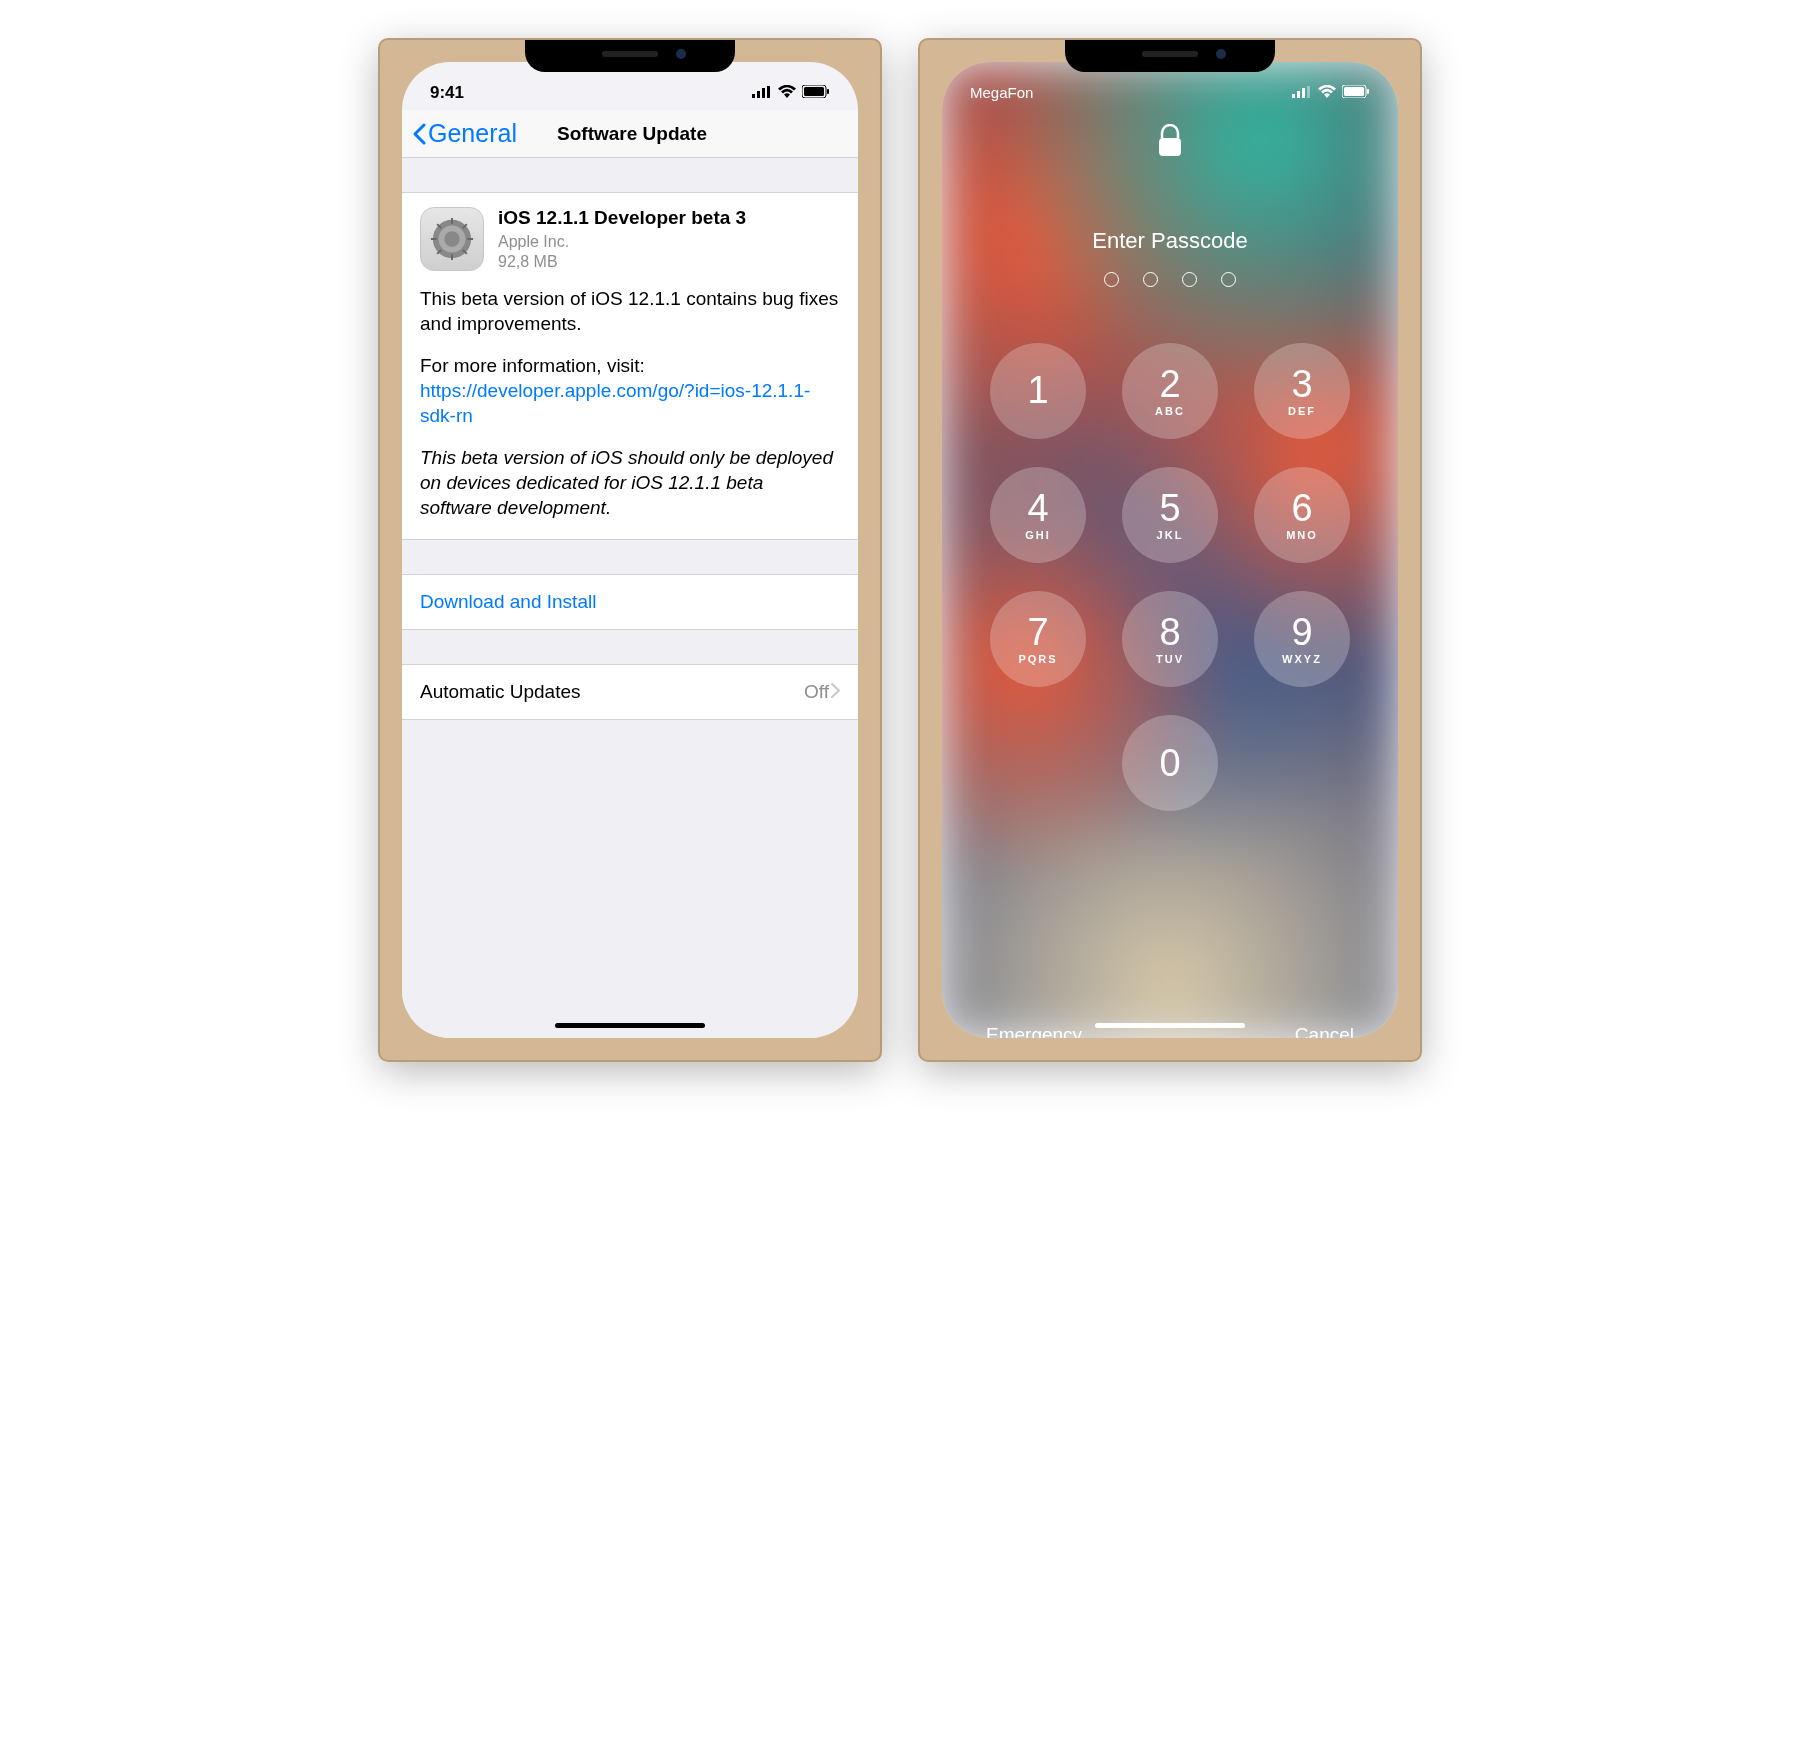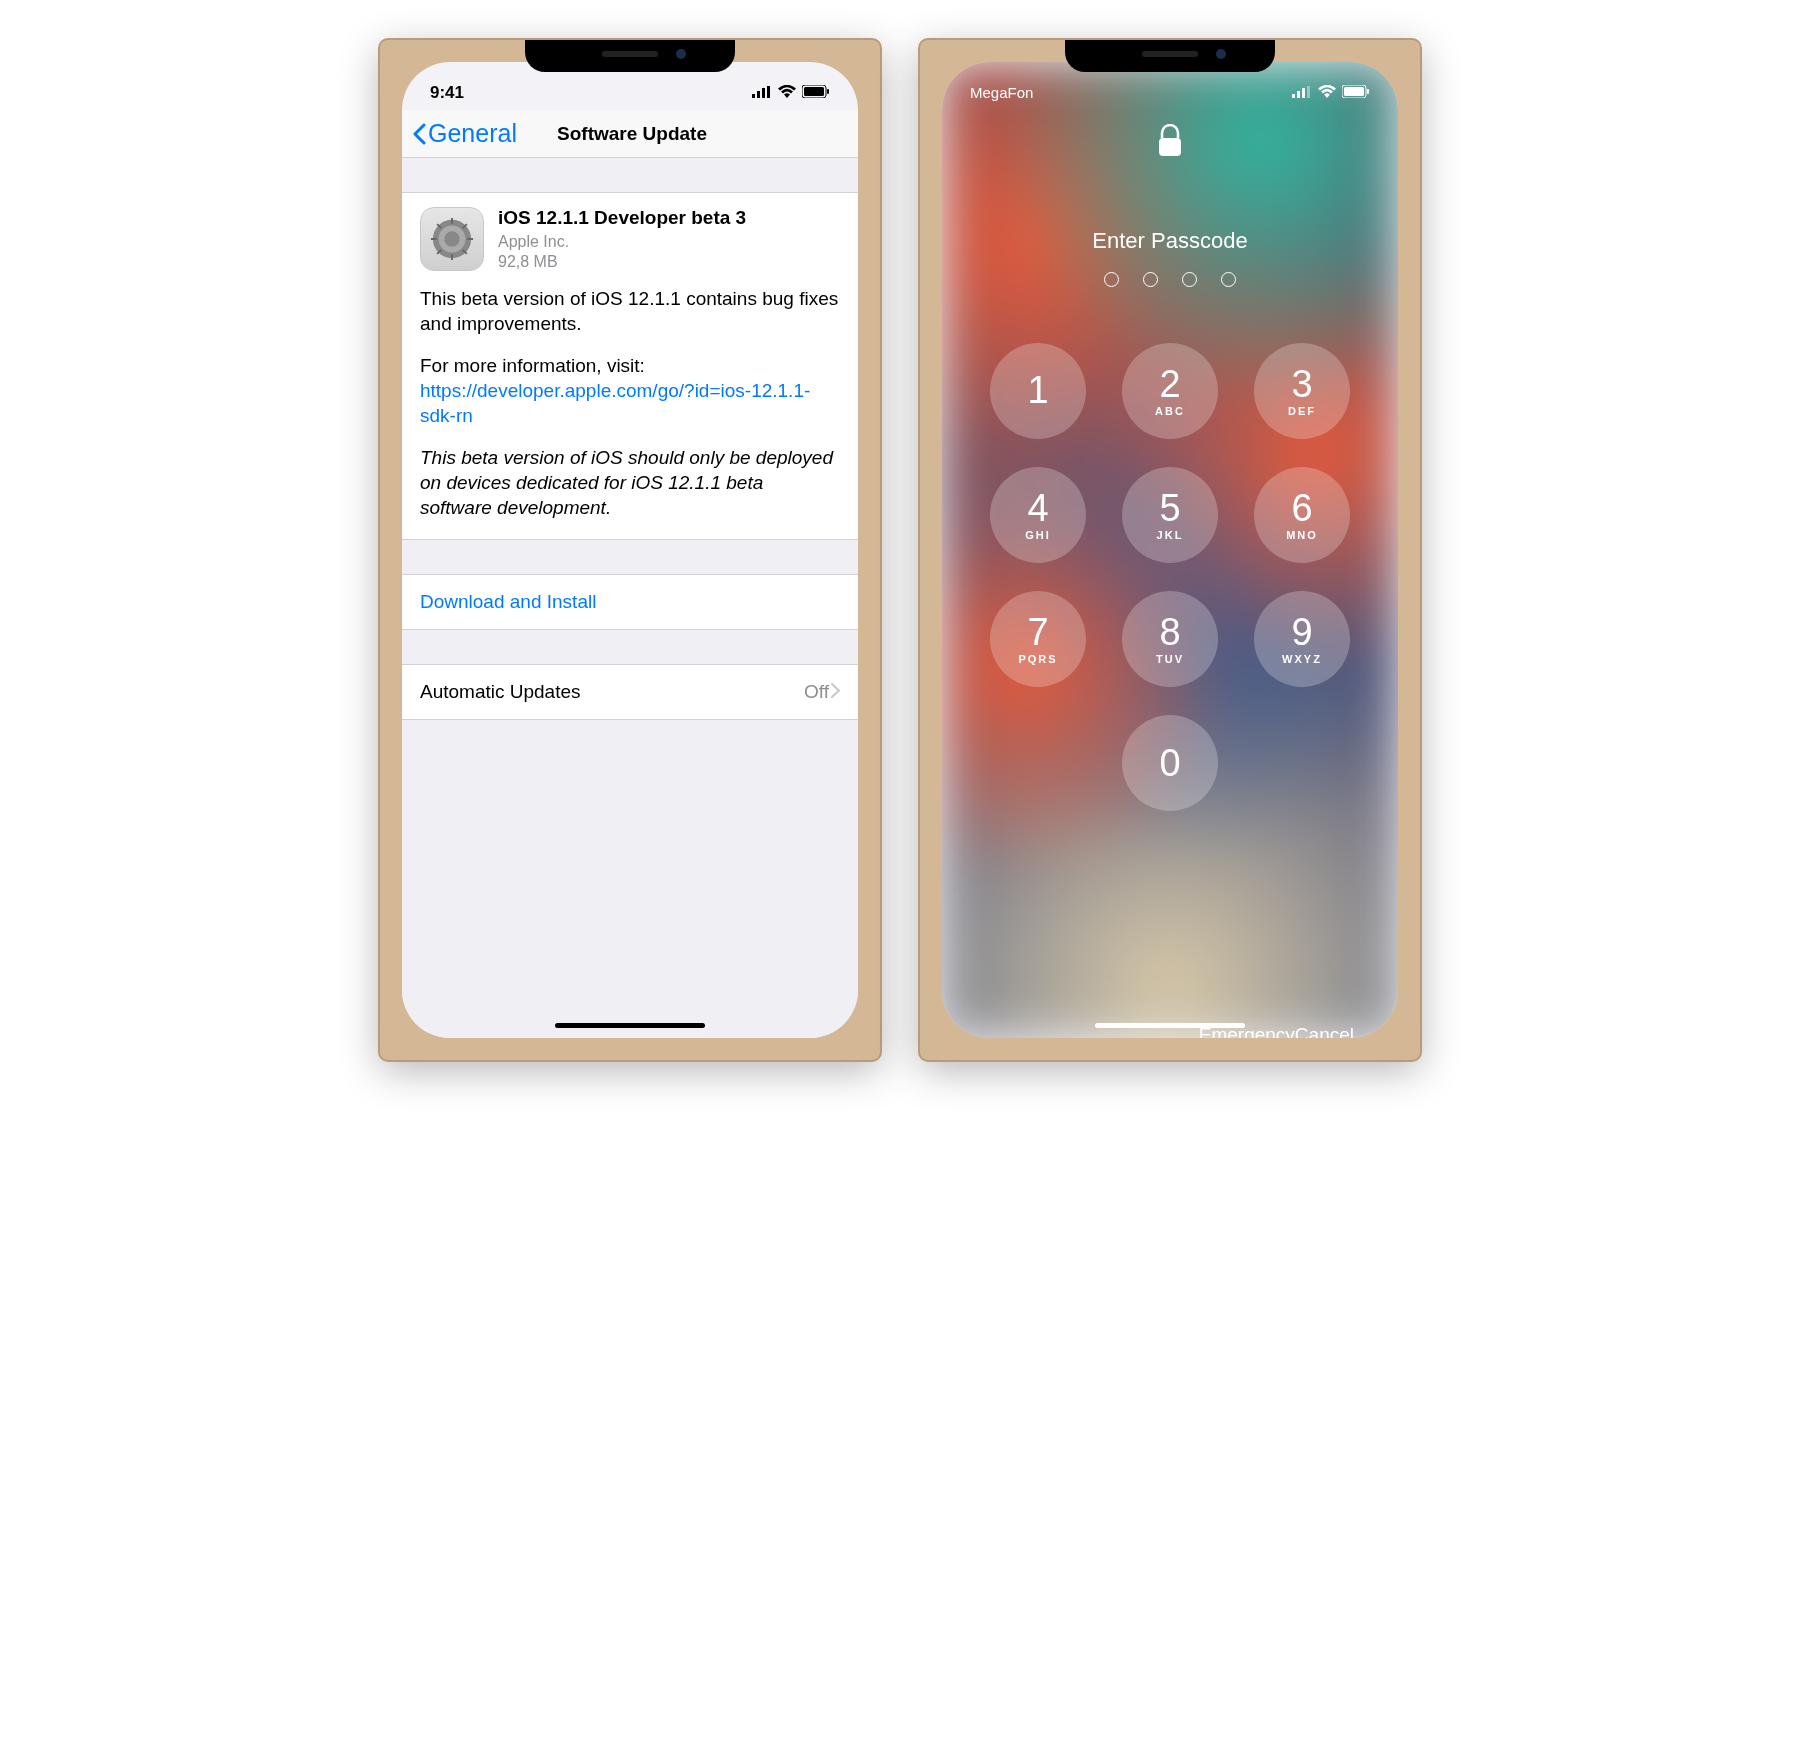--- a/index.html
+++ b/index.html
@@ -210,21 +210,21 @@
     cursor:pointer;
   }
   .key-num { font-size:38px; font-weight:300; line-height:1; }
   .key-letters { font-size:11px; letter-spacing:2px; font-weight:600; margin-top:2px; }
   .key.zero { grid-column:2; }
   .lock-bottom {
     position:absolute;
     bottom:40px;
     left:0; right:0;
     display:flex;
-    justify-content:flex-end;
+    justify-content:space-between;
     padding:0 44px;
     font-size:19px;
   }
   .lock-bottom span { color:#fff; }
   .carrier { font-size:15px; font-weight:500; }
 </style>
 </head>
 <body>
 
 <div class="phone">

